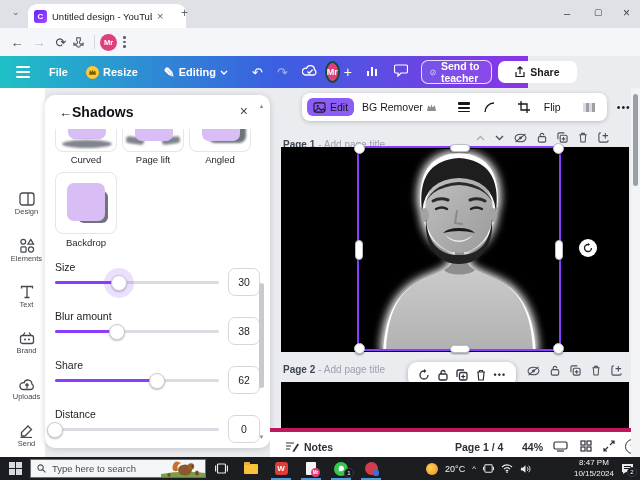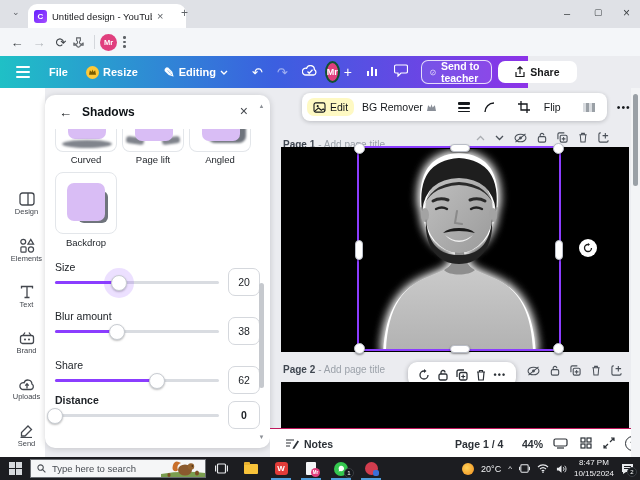--- a/index.html
+++ b/index.html
@@ -57,21 +57,21 @@
   .rail-item{position:absolute;left:4px;width:45px;text-align:center;color:#43474e;}
   .rail-item .lbl{font-size:7.5px;display:block;margin-top:1px;}
   .rail-item.dim{color:#b3b7bd;}
   .rail svg{display:block;margin:0 auto;}
 
   
   .panel{left:45px;top:95px;width:225px;height:353px;background:#fff;border-radius:10px;
     box-shadow:0 1px 6px rgba(20,22,26,.18);}
   .panel-header{position:absolute;left:0;top:0;width:100%;height:34px;display:flex;
     align-items:center;}
-  .panel-title{font-size:12px;font-weight:bold;color:#0d1216;margin-left:10px;}
+  .panel-title{font-size:14px;font-weight:bold;color:#0d1216;}
   .back-arrow{font-size:13px;color:#0d1216;margin-left:14px;}
   .panel-close{position:absolute;right:22px;top:9px;font-size:14px;color:#45494f;line-height:1;}
   .thumb-cut{position:absolute;top:34px;height:23px;width:62px;background:#fff;
     border:1px solid #e3e6ea;border-top:none;border-radius:0 0 8px 8px;overflow:hidden;box-sizing:border-box;}
   .lilac{position:absolute;background:#d9bdf5;border-radius:7px;}
   .shadow-el{position:absolute;background:#80848c;}
   .thumb-label{position:absolute;top:59px;font-size:9.5px;color:#1c2026;width:62px;text-align:center;}
   .card{position:absolute;width:62px;height:62px;background:#fff;border:1px solid #e3e6ea;
     border-radius:8px;box-sizing:border-box;}
   .slider-group{position:absolute;left:10px;width:205px;}
@@ -91,21 +91,21 @@
     background:#c6c9ce;border-radius:3px;}
   .p-arrow{position:absolute;left:0;width:9px;font-size:6px;color:#8c9096;text-align:center;}
 
   
   .workspace{left:45px;top:88px;width:595px;height:369px;background:#ebecf0;}
   .ctx-toolbar{left:302px;top:93px;width:305px;height:28px;background:#fff;border-radius:8px;
     box-shadow:0 1px 4px rgba(20,22,26,.22);display:flex;align-items:center;padding:0 5px;
     box-sizing:border-box;gap:2px;}
   .ctx-btn{display:flex;align-items:center;gap:4px;font-size:10.5px;color:#15181c;
     padding:3px 6px;border-radius:6px;white-space:nowrap;}
-  .ctx-btn.sel{background:#fef9c3;border-radius:7px;}
+  .ctx-btn.sel{background:#8b5cf6;}
   .ctx-sep{width:1px;height:14px;background:#e0e2e6;margin:0 3px;}
   .weight-icon{display:inline-flex;flex-direction:column;gap:2px;}
   .weight-icon i{background:#15181c;border-radius:1px;width:12px;}
   .checker{display:grid;grid-template-columns:repeat(4,3px);grid-auto-rows:3px;}
   .checker i{background:#9aa0a6;}
   .checker i:nth-child(odd){background:#d9dce0;}
 
   .page-row{position:absolute;font-size:10px;color:#565d66;display:flex;align-items:center;}
   .page-row b{color:#3f4650;font-weight:bold;}
   .page-row .ph{color:#9ba1a9;margin-left:3px;}
@@ -121,21 +121,21 @@
     box-shadow:0 1px 2px rgba(0,0,0,.4);}
   .rotate-fab{position:absolute;left:579px;top:239px;width:18px;height:18px;border-radius:50%;
     background:#fff;display:flex;align-items:center;justify-content:center;
     box-shadow:0 1px 3px rgba(0,0,0,.5);}
   .mini-toolbar{position:absolute;left:408px;top:362px;width:108px;height:25px;background:#fff;
     border-radius:9px;box-shadow:0 1px 5px rgba(20,22,26,.3);display:flex;align-items:center;
     justify-content:space-around;padding:0 6px;box-sizing:border-box;}
 
   
   .statusbar{left:270px;top:428px;width:370px;height:29px;background:#fff;
-    border-top:1px solid #be185d;display:flex;align-items:center;}
+    border-top:4px solid #be185d;display:flex;align-items:center;}
   .statusbar .txt{font-size:10.5px;color:#2c3137;font-weight:bold;}
   .ws-scroll{left:631px;top:88px;width:9px;height:369px;background:#f3f4f6;}
   .ws-scroll .thumb{position:absolute;left:2px;top:6px;width:5px;height:92px;
     background:#9aa0a6;border-radius:3px;}
 
   
   .taskbar{left:0;top:457px;width:640px;height:23px;background:#1c1d21;display:flex;
     align-items:center;color:#fff;}
   .tb-start{width:30px;display:flex;justify-content:center;}
   .winlogo{display:grid;grid-template-columns:6px 6px;grid-auto-rows:6px;gap:1px;}
@@ -143,21 +143,21 @@
   .tb-search{width:176px;height:19px;background:#f5f6f7;border:1px solid #6a6d72;
     display:flex;align-items:center;gap:6px;padding:0 6px;box-sizing:border-box;position:relative;overflow:hidden;}
   .tb-search .ph-txt{font-size:9.5px;color:#4a4e54;white-space:nowrap;}
   .tb-icon{width:30px;height:23px;display:flex;align-items:center;justify-content:center;position:relative;}
   .tb-underline{position:absolute;bottom:0;left:5px;right:5px;height:2px;background:#4f9ddb;}
   .badge{position:absolute;right:2px;bottom:2px;min-width:8px;height:8px;border-radius:50%;
     background:#16191d;color:#fff;font-size:6px;display:flex;align-items:center;
     justify-content:center;border:1px solid #3a3d42;}
   .tray{margin-left:auto;display:flex;align-items:center;gap:7px;padding-right:6px;}
   .tray .t-txt{font-size:9px;color:#f2f3f5;white-space:nowrap;}
-  .clock{font-size:8px;text-align:center;line-height:1.3;color:#f2f3f5;}
+  .clock{font-size:8px;text-align:center;line-height:1.3;color:#f2f3f5;margin-left:36px;}
   .folder{width:14px;height:10px;background:#f8c33a;border-radius:1px;position:relative;}
   .folder:before{content:"";position:absolute;left:0;top:-2px;width:6px;height:3px;
     background:#e8b12f;border-radius:1px 1px 0 0;}
   .wps{width:13px;height:13px;border-radius:3px;background:#e23c39;color:#fff;font-size:8px;
     font-weight:bold;display:flex;align-items:center;justify-content:center;}
   .docfile{width:10px;height:13px;background:#f4f5f7;border-radius:1px;position:relative;}
   .docfile .mr{position:absolute;right:-4px;bottom:-2px;width:9px;height:9px;border-radius:50%;
     background:#e03f7e;color:#fff;font-size:4.5px;display:flex;align-items:center;justify-content:center;font-weight:bold;}
   .wa{width:14px;height:14px;border-radius:50%;background:#35c84f;display:flex;
     align-items:center;justify-content:center;}
@@ -353,39 +353,39 @@
       <div class="lilac" style="left:11px;top:10px;width:38px;height:38px;"></div>
     </div>
     <span class="thumb-label" style="left:10px;top:142px;">Backdrop</span>
 
     <div class="slider-group" style="top:162px;height:44px;">
       <span class="slider-label">Size</span>
       <div class="track" style="top: 24px; --pct: 39%;">
         <div class="fill"></div>
           <div class="knob halo"></div>
       </div>
-      <div class="valbox" style="top:11px;">20</div>
+      <div class="valbox" style="top:11px;">30</div>
     </div>
     <div class="slider-group" style="top:211px;height:44px;">
       <span class="slider-label">Blur amount</span>
       <div class="track" style="top: 24px; --pct: 38%;">
         <div class="fill"></div>
           <div class="knob"></div>
       </div>
       <div class="valbox" style="top:11px;">38</div>
     </div>
     <div class="slider-group" style="top:260px;height:44px;">
       <span class="slider-label">Share</span>
       <div class="track" style="top: 24px; --pct: 62%;">
         <div class="fill"></div>
           <div class="knob"></div>
       </div>
       <div class="valbox" style="top:11px;">62</div>
     </div>
-    <div class="slider-group" style="top:295px;height:44px;font-weight:bold;">
+    <div class="slider-group" style="top:309px;height:44px;">
       <span class="slider-label">Distance</span>
       <div class="track" style="top: 24px; --pct: 0%;">
         <div class="fill"></div>
           <div class="knob"></div>
       </div>
       <div class="valbox" style="top:11px;">0</div>
     </div>
 
     <div class="p-scroll">
       <span class="p-arrow" style="top:0;">▲</span>

